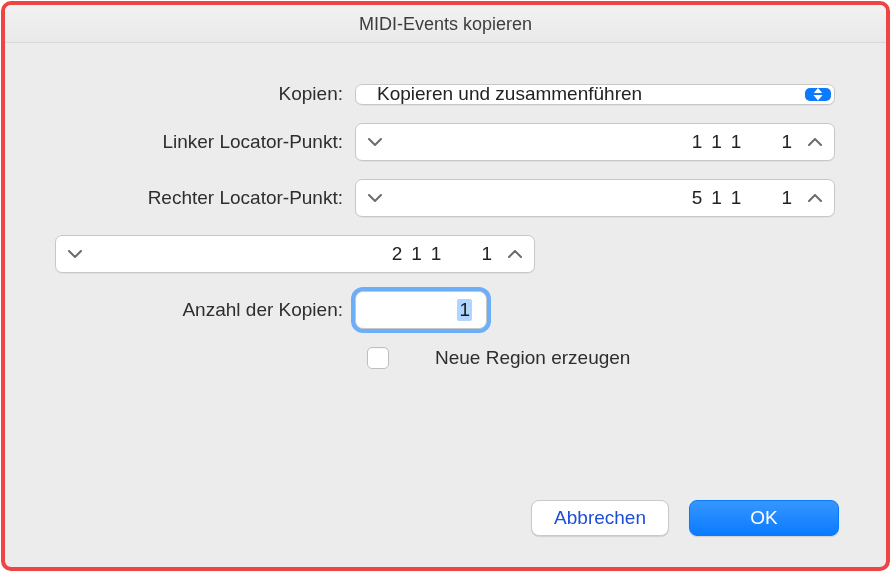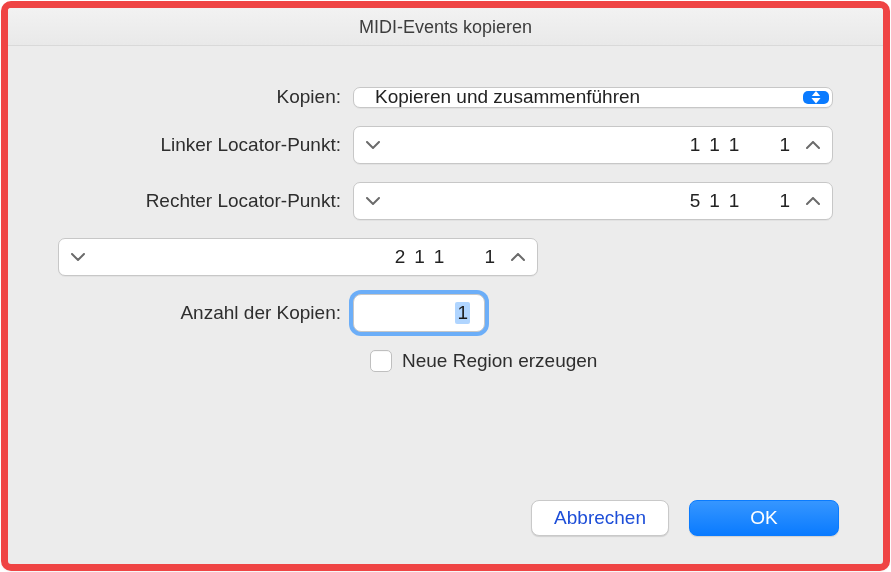--- a/index.html
+++ b/index.html
@@ -7,21 +7,21 @@
   font-family: -apple-system, "Helvetica Neue", Arial, sans-serif;
   background: #fff;
   width: 891px;
   height: 572px;
   position: relative;
 }
 .window {
   width: 889px;
   height: 570px;
   background: #ececec;
-  border: 7px solid #ef4444;
+  border: 4px solid #ef4444;
   border-radius: 10px;
   margin: 1px;
   overflow: hidden;
   box-shadow: 0 1px 2px rgba(0,0,0,0.05);
 }
 .titlebar {
   height: 38px;
   line-height: 38px;
   text-align: center;
   font-size: 18px;
@@ -143,21 +143,21 @@
   margin-top: 6px;
   gap: 10px;
 }
 .checkbox {
   width: 22px; height: 22px;
   background: #fff;
   border: 1px solid #bfbfbf;
   border-radius: 5px;
   box-shadow: inset 0 1px 0 rgba(0,0,0,0.03);
 }
-.chk-label { font-size: 19px; color: #2e2e2e; }
+.chk-label { font-size: 19px; color: #2e2e2e; margin-left: 36px; }
 
 
 .footer {
   position: absolute;
   right: 52px;
   bottom: 36px;
   display: flex;
   gap: 20px;
 }
 .btn {

